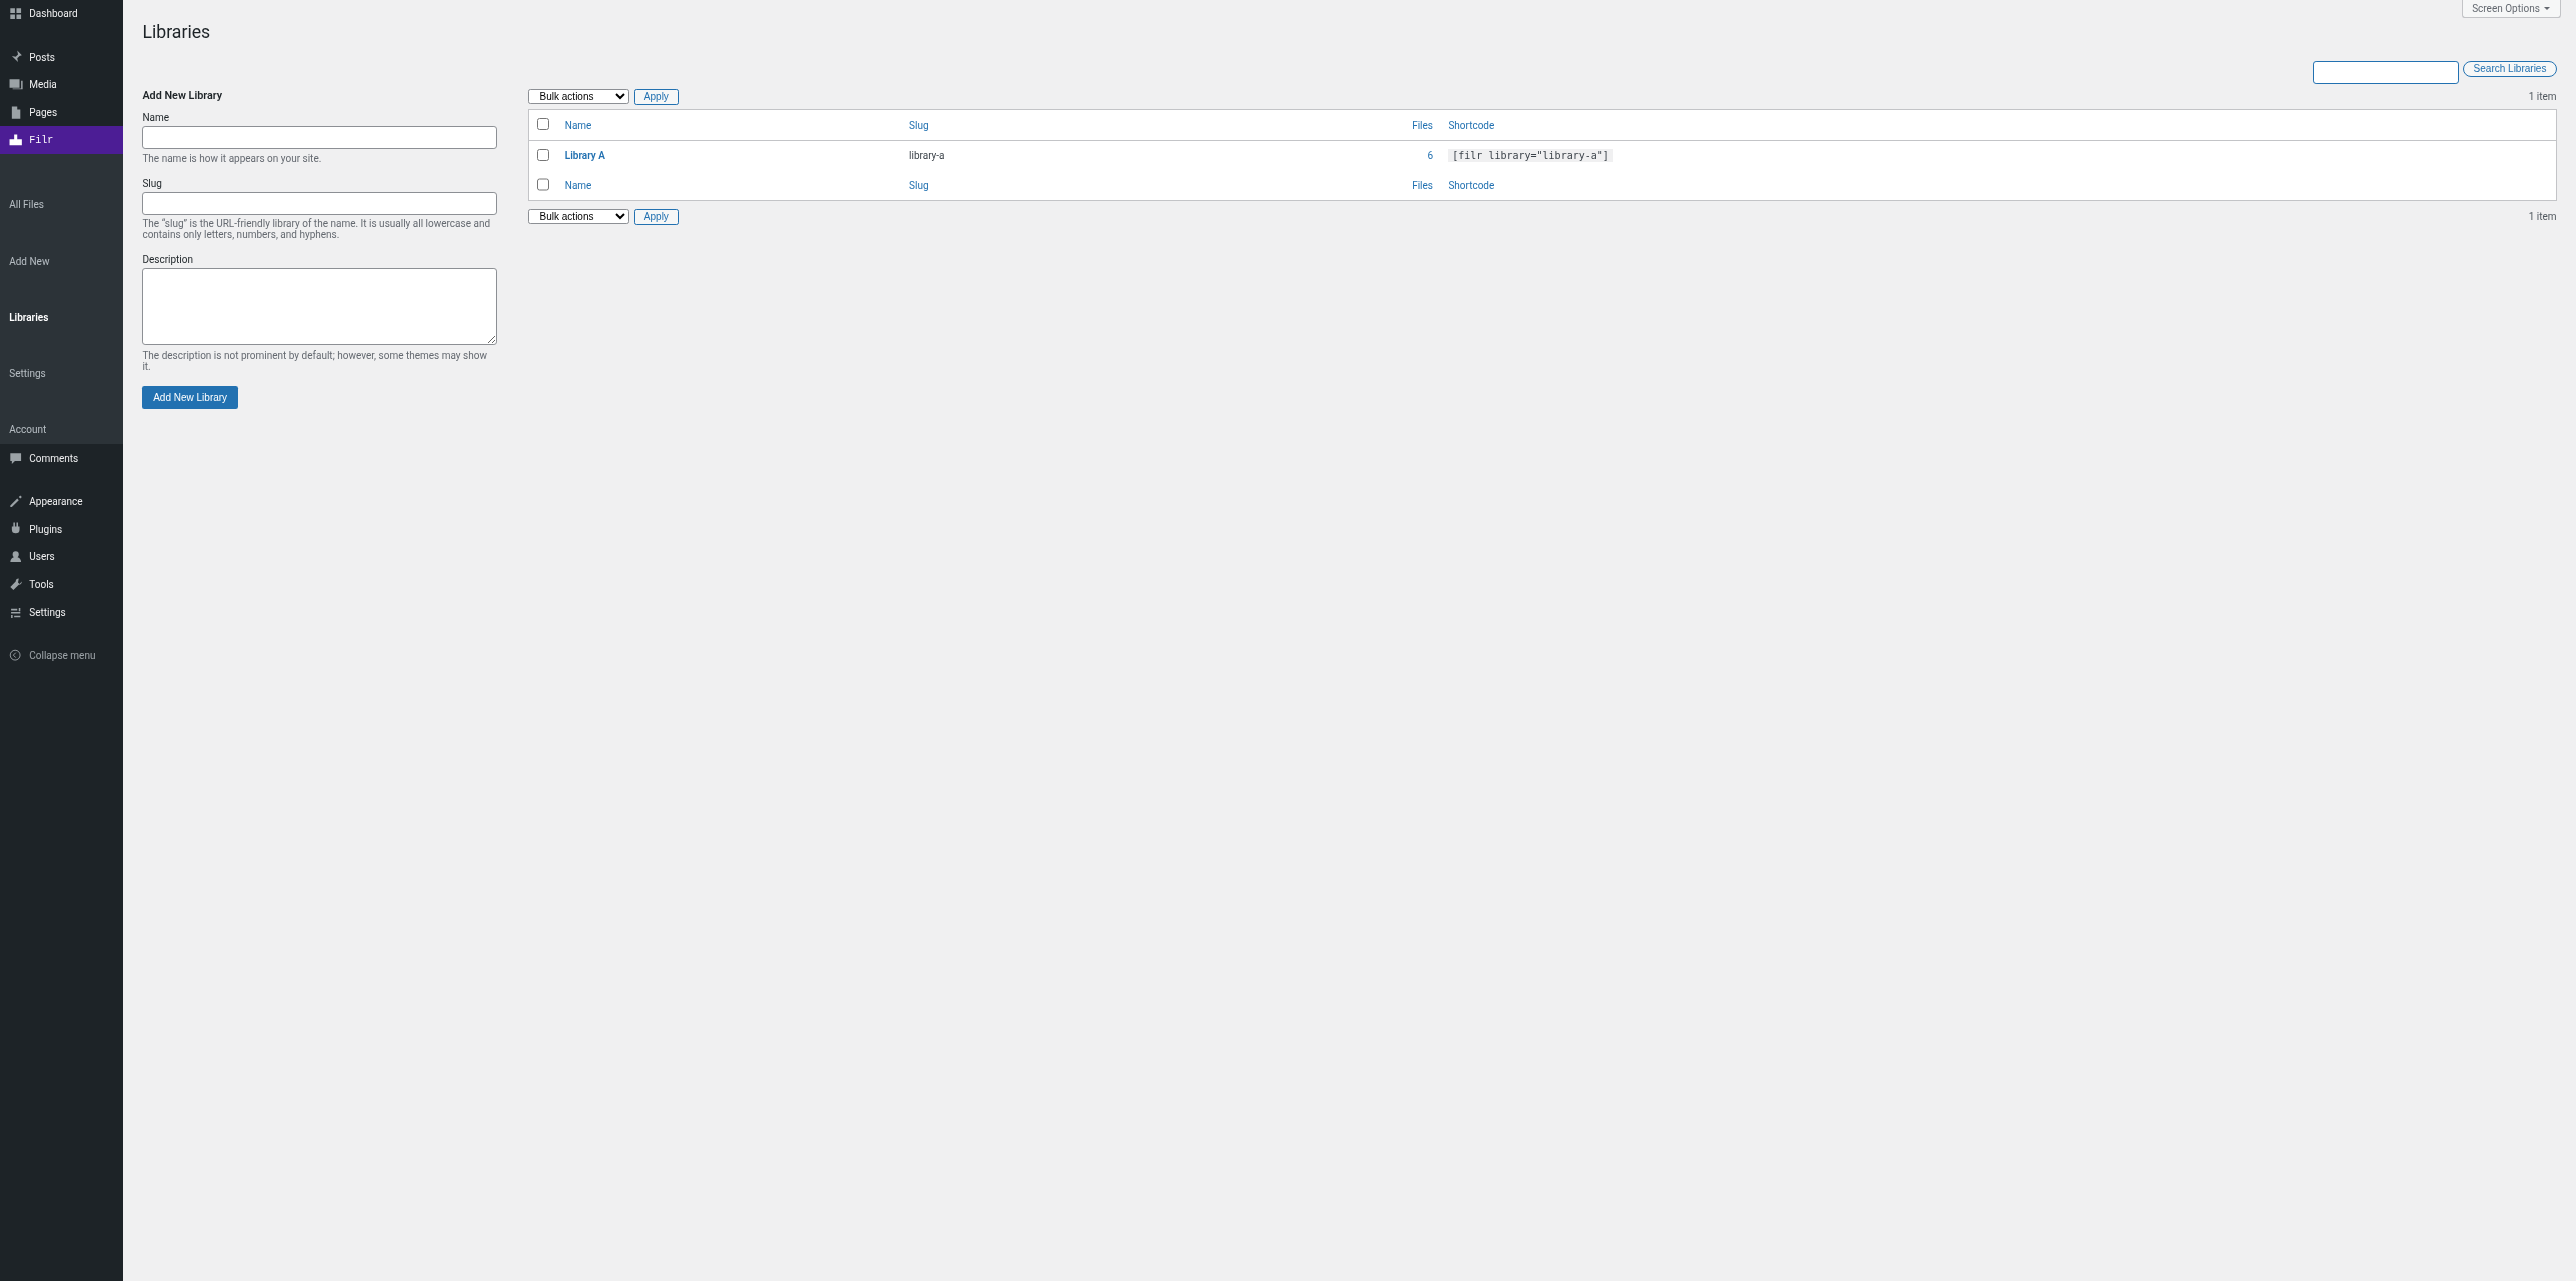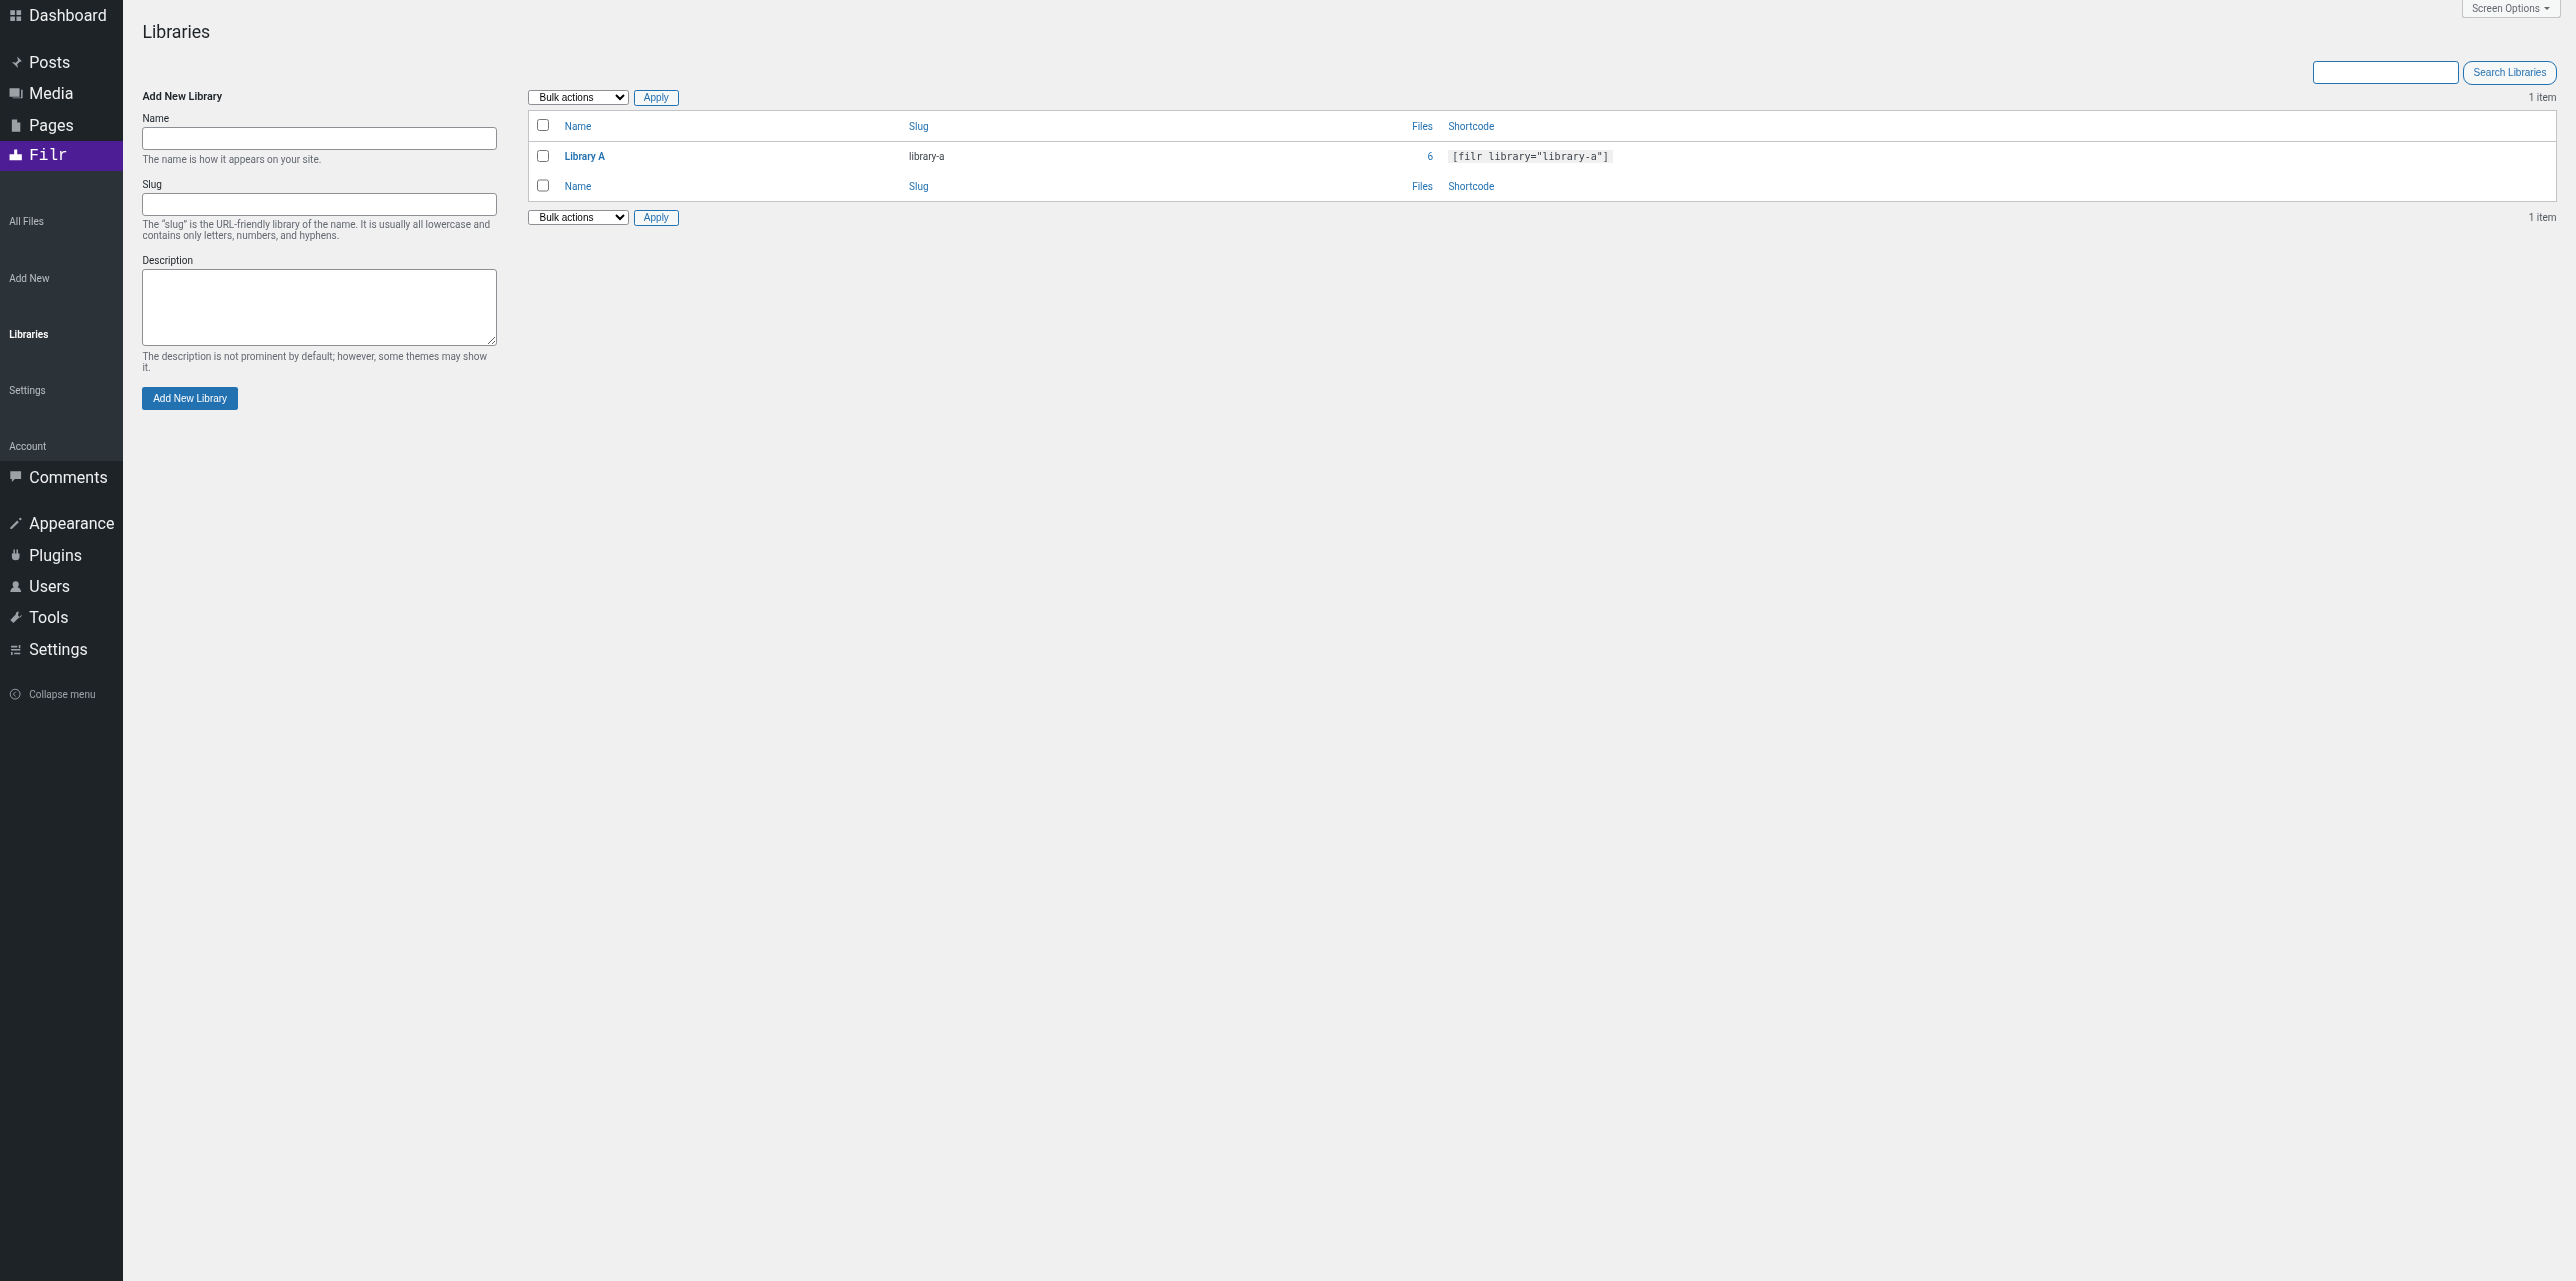--- a/index.html
+++ b/index.html
@@ -1,21 +1,21 @@
 <!DOCTYPE html>
 <html style="font-size:12.3px"><head>
 <meta charset="utf-8">
 <style>
 * { margin: 0; padding: 0; box-sizing: border-box; }
 body { font-family: -apple-system, BlinkMacSystemFont, "Segoe UI", Roboto, sans-serif; font-size: 10px; color: #3c434a; background: #f0f0f1; }
 .app { display: flex; min-height: 100vh; }
 
 
 .sidebar { width: 123px; background: #1d2327; color: #f0f0f1; flex-shrink: 0; }
-.sidebar-item { display: flex; align-items: center; padding: 6.2px 6.2px 6.2px 7.7px; color: #f0f0f1; cursor: pointer; font-size: 16px; position: relative; }
+.sidebar-item { display: flex; align-items: center; padding: 6.2px 6.2px 6.2px 7.7px; color: #f0f0f1; cursor: pointer; font-size: 10px; position: relative; }
 .sidebar-item .icon { width: 15.4px; height: 15.4px; margin-right: 6.2px; display: flex; align-items: center; justify-content: center; flex-shrink: 0; }
 .sidebar-item .icon svg { fill: rgba(240,246,252,.6); }
 .sidebar-item.active { background: #4c1d95; color: #fff; font-family: Liberation Mono, monospace; }
 .sidebar-item.active .icon svg { fill: #fff; }
 .sidebar-item.active::after { content: ""; position: absolute; right: -6.2px; top: 50%; transform: translateY(-50%); border: 6.2px solid transparent; border-right-color: #f0f0f1; }
 .sidebar-sub { background: #2c3338; padding: 4.6px 0; }
 .sidebar-sub-item { padding: 4.6px 9.2px; color: rgba(240,246,252,.7); cursor: pointer; font-size: 10px; margin-top: 36px; }
 .sidebar-sub-item.active { color: #fff; font-weight: 600; }
 .sidebar-sep { height: 15.4px; }
 .collapse-item { display: flex; align-items: center; padding: 6.2px 7.7px; color: rgba(240,246,252,.6); cursor: pointer; font-size: 10px; }
@@ -23,21 +23,21 @@
 .collapse-item .icon svg { fill: rgba(240,246,252,.6); }
 
 
 .main { flex: 1; padding: 4px; position: relative; }
 .screen-options { position: absolute; top: 0; right: 15.4px; border: 0.8px solid #c3c4c7; border-top: none; background: #f6f7f7; padding: 3.1px 9.2px; font-size: 10px; color: #646970; cursor: pointer; border-radius: 0 0 3.1px 3.1px; display: flex; align-items: center; gap: 4.6px; }
 .wrap { padding: 7.7px 15.4px 15.4px 15.4px; }
 h1.page-title { font-size: 17.7px; font-weight: 400; color: #1d2327; margin: 10.8px 0 18.5px 0; }
 
 .search-box { display: flex; justify-content: flex-end; gap: 4.6px; margin-bottom: 4.6px; }
 .search-box input[type="search"] { width: 146px; height: 23px; border: 1.5px solid #2271b1; border-radius: 3.1px; padding: 0 6.2px; background: #fff; }
-.search-box .search-btn { height: 24px; border: 0.8px solid #2271b1; color: #2271b1; background: #f6f7f7; border-radius: 9px; padding: 0 9.2px; cursor: pointer; font-size: 10px; }
+.search-box .search-btn { height: 16px; border: 0.8px solid #2271b1; color: #2271b1; background: #f6f7f7; border-radius: 9px; padding: 0 9.2px; cursor: pointer; font-size: 10px; }
 
 .cols { display: flex; gap: 31px; }
 .col-left { width: 355px; flex-shrink: 0; }
 .col-right { flex: 1; }
 
 .col-left h2 { font-size: 10.8px; font-weight: 600; color: #1d2327; margin-bottom: 10.8px; }
 .form-field { margin-bottom: 14px; }
 .form-field label { display: block; font-size: 10px; color: #1d2327; margin-bottom: 3.1px; }
 .form-field input[type="text"], .form-field textarea, .form-field select { width: 100%; border: 0.8px solid #8c8f94; border-radius: 3.1px; padding: 3.1px 6.2px; font-size: 10.8px; background: #fff; }
 .form-field input[type="text"] { height: 23px; }

